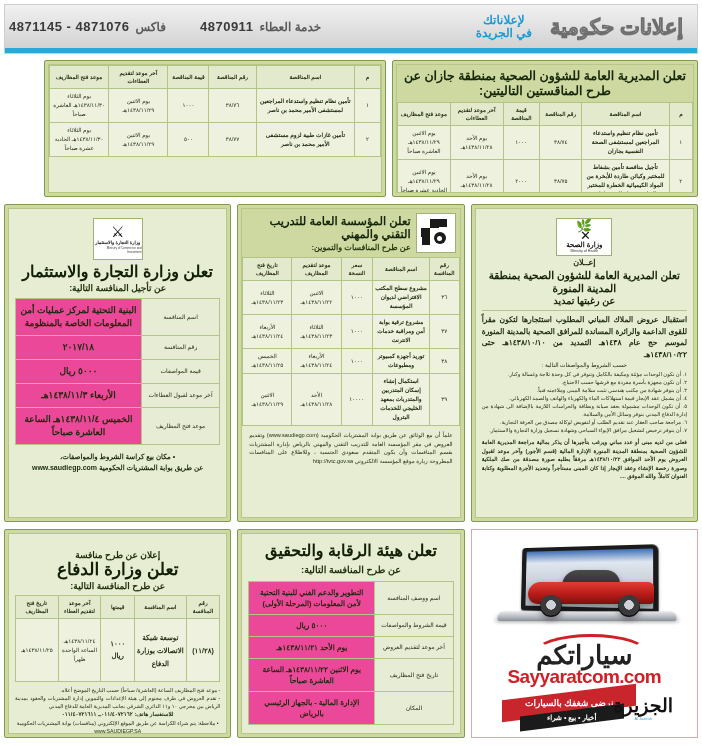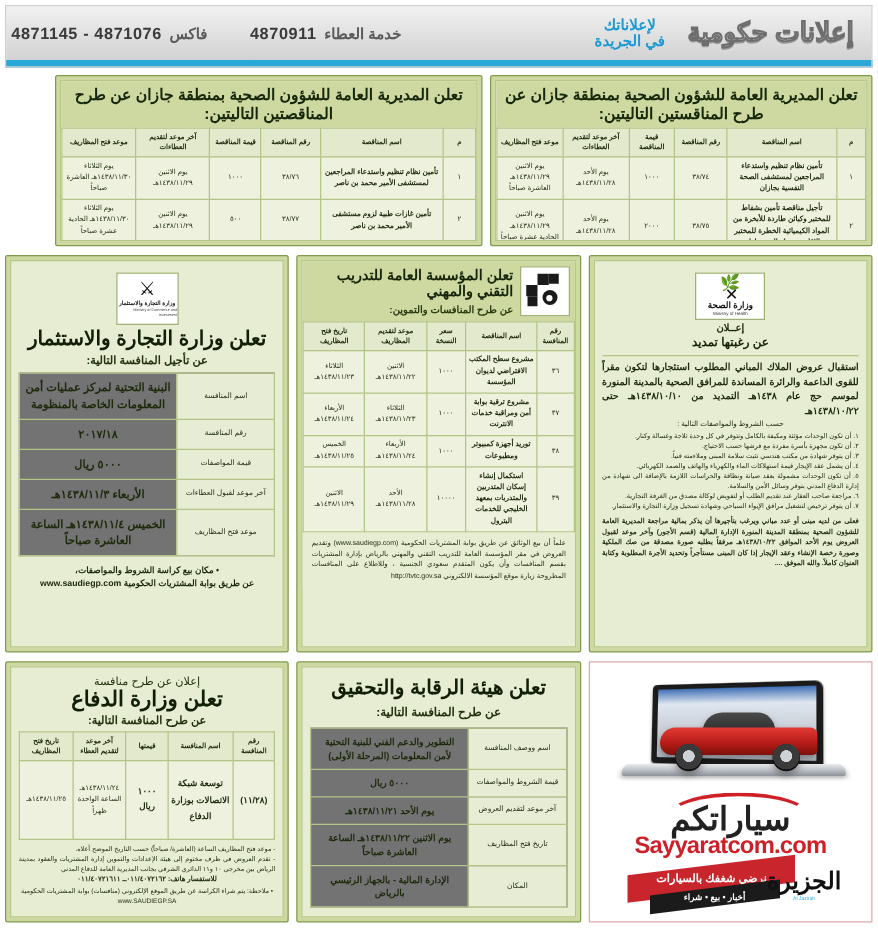--- a/index.html
+++ b/index.html
@@ -110,21 +110,21 @@
     word-wrap:break-word;
   }
   table.t th{
     font-size:5.6px;font-weight:bold;background:#e3e9cd;line-height:8px;
   }
   table.t td{font-size:5.6px;}
   table.t td.nm{font-size:5.8px;font-weight:bold;}
   table.t td.big{font-size:7px;font-weight:bold;}
 
   
-  table.lv{width:100%;border-collapse:collapse;table-layout:fixed;background:#737373;}
+  table.lv{width:100%;border-collapse:collapse;table-layout:fixed;background:#ec4899;}
   table.lv td{border:1px solid #b3c487;vertical-align:middle;color:#1d2a0c;padding:5px 4px;}
   table.lv td.k{width:34%;font-size:6px;text-align:center;background:#e7ecd4;line-height:9px;}
   table.lv td.v{font-size:9px;text-align:center;font-weight:bold;line-height:13px;}
 
   .foot{
     font-size:5.6px;line-height:8.5px;color:#22300f;
     text-align:center;padding:5px 7px 6px 7px;background:#e7edd2;
   }
   .foot.jus{text-align:justify;}
 
@@ -296,21 +296,20 @@
             <td>يوم الأحد ١٤٣٨/١١/٢٨هـ</td>
             <td>يوم الاثنين ١٤٣٨/١١/٢٩هـ الحادية عشرة صباحاً</td>
           </tr>
         </tbody>
           </table>
       </div>
     </div>
 
     <div class="panel" style="width:342px;height:137px;">
       <div class="panel-inner">
-        <div class="hl hl-main">تعلن المديرية العامة للشؤون الصحية بمنطقة جازان عن طرح المناقصتين التاليتين:</div>
         <table class="t">
           <tbody>
               <tr>
             <th style="width:7%">م</th>
             <th style="width:31%">اسم المناقصة</th>
             <th style="width:14%">رقم المناقصة</th>
             <th style="width:12%">قيمة المناقصة</th>
             <th style="width:18%">آخر موعد لتقديم العطاءات</th>
             <th style="width:18%">موعد فتح المظاريف</th>
           </tr>
@@ -340,20 +339,21 @@
 
     <div class="panel" style="width:228px;height:318px;">
       <div class="panel-inner" style="padding:4px 6px;">
         <div class="logo-box logo-moh">
           <div class="palm">🌿</div>
           <div class="swoosh">✕</div>
           <div class="ar">وزارة الصحة</div>
           <div class="en">Ministry of Health</div>
         </div>
         <div class="center" style="font-size:8px;font-weight:bold;color:#1d2a0c;margin:1px 0 2px 0;">إعــلان</div>
+        <div class="center" style="font-size:10.5px;font-weight:bold;color:#16240a;line-height:13px;">تعلن المديرية العامة للشؤون الصحية بمنطقة المدينة المنورة</div>
         <div class="center" style="font-size:9.5px;font-weight:bold;color:#16240a;line-height:12px;margin-bottom:3px;">عن رغبتها تمديد</div>
         <div style="border-top:1px solid #b3c487;padding-top:3px;">
           <div style="font-size:7.6px;line-height:11.5px;font-weight:bold;text-align:justify;color:#1d2a0c;">استقبال عروض الملاك المباني المطلوب استئجارها لتكون مقراً للقوى الداعمة والرائرة المساندة للمرافق الصحية بالمدينة المنورة لموسم حج عام ١٤٣٨هـ التمديد من ١٤٣٨/١٠/١٠هـ حتى ١٤٣٨/١٠/٢٢هـ</div>
           <div style="font-size:5.8px;text-align:center;color:#1d2a0c;margin:2px 0 2px 0;">حسب الشروط والمواصفات التالية :</div>
           <div style="font-size:5.3px;line-height:8px;text-align:justify;color:#1d2a0c;">١. أن تكون الوحدات مؤثثة ومكيفة بالكامل وتتوفر في كل وحدة ثلاجة وغسالة وكنار.</div>
           <div style="font-size:5.3px;line-height:8px;text-align:justify;color:#1d2a0c;">٢. أن تكون مجهزة بأسرة مفردة مع فرشها حسب الاحتياج.</div>
           <div style="font-size:5.3px;line-height:8px;text-align:justify;color:#1d2a0c;">٣. أن يتوفر شهادة من مكتب هندسي تثبت سلامة المبنى وملاءمته فنياً.</div>
           <div style="font-size:5.3px;line-height:8px;text-align:justify;color:#1d2a0c;">٤. أن يشمل عقد الإيجار قيمة استهلاكات الماء والكهرباء والهاتف والصمد الكهربائي.</div>
           <div style="font-size:5.3px;line-height:8px;text-align:justify;color:#1d2a0c;">٥. أن تكون الوحدات مشمولة بعقد صيانة ونظافة والحراسات اللازمة بالإضافة الى شهادة من إدارة الدفاع المدني بتوفر وسائل الأمن والسلامة.</div>
           <div style="font-size:5.3px;line-height:8px;text-align:justify;color:#1d2a0c;">٦. مراجعة صاحب العقار عند تقديم الطلب أو لتفويض لوكالة مصدق من الغرفة التجارية.</div>
@@ -516,21 +516,21 @@
             <td class="k">المكان</td>
             <td class="v" style="font-size:7.4px;line-height:11px;">الإدارة المالية - بالجهاز الرئيسي بالرياض</td>
           </tr>
         </tbody>
           </table>
       </div>
     </div>
 
     <div class="panel" style="width:228px;height:209px;">
       <div class="panel-inner" style="padding:4px 6px;">
-        <div class="center" style="font-size:9px;font-weight:normal;color:#23330f;margin-top:2px;">إعلان عن طرح منافسة</div>
+        <div class="center" style="font-size:9px;font-weight:bold;color:#23330f;margin-top:12px;">إعلان عن طرح منافسة</div>
         <div class="center" style="font-size:17px;font-weight:bold;color:#121f07;line-height:20px;">تعلن وزارة الدفاع</div>
         <div class="center" style="font-size:9px;font-weight:bold;color:#23330f;margin:1px 0 4px 0;">عن طرح المنافسة التالية:</div>
         <table class="t">
           <tbody>
               <tr>
             <th style="width:16%">رقم المنافسة</th>
             <th style="width:26%">اسم المنافسة</th>
             <th style="width:16%">قيمتها</th>
             <th style="width:21%">آخر موعد لتقديم العطاء</th>
             <th style="width:21%">تاريخ فتح المظاريف</th>

